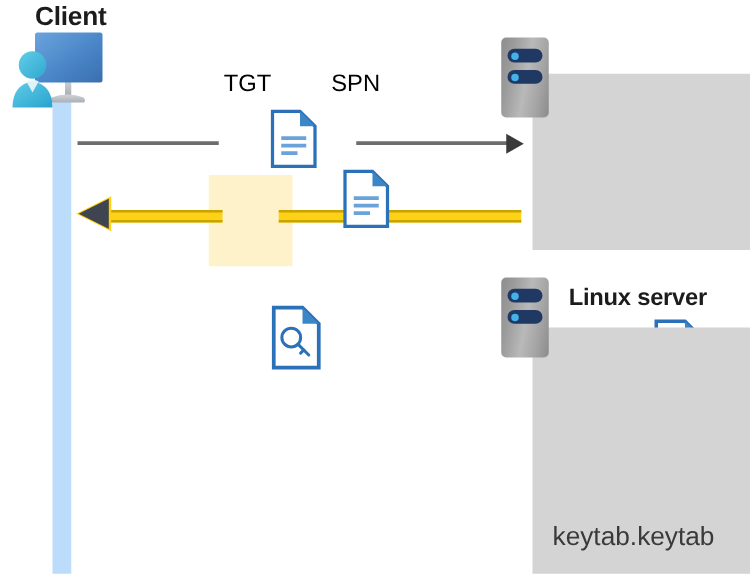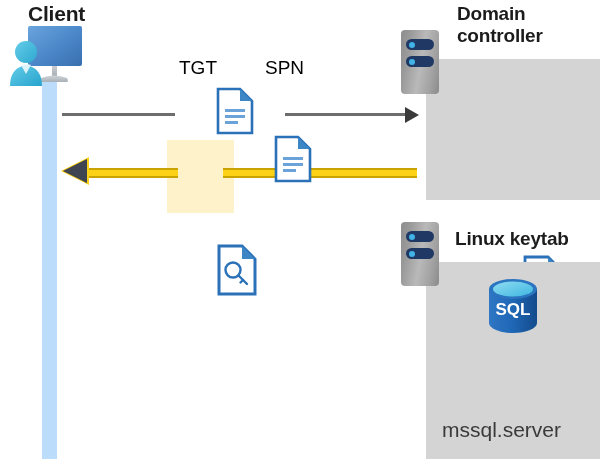--- a/index.html
+++ b/index.html
@@ -210,64 +210,43 @@
       <path d="M2 2 H25 L38 15 V50 H2 Z" fill="#ffffff" stroke="#2b71b8" stroke-width="3"></path>
       <path d="M25 2 L38 15 H25 Z" fill="#3d86c6"></path>
       <g fill="none" stroke="#2b71b8" stroke-width="2.4">
         <circle cx="16" cy="26" r="7.5"></circle>
         <path d="M21.5 31.5 L30 40" stroke-linecap="round"></path>
         <path d="M26 36 L23.5 38.5" stroke-linecap="round"></path>
       </g>
     </svg>
   </div>
 
-  <div class="abs title" id="dc-title">Domain
-controller</div>
 
   <div class="abs panel" id="dc-panel"></div>
 
   <div class="abs server" id="dc-server">
     <div class="bay"></div>
     <div class="bay"></div>
   </div>
 
   <div class="abs doc" id="cert-doc">
     <svg width="40" height="52" viewBox="0 0 40 52">
       <path d="M2 2 H25 L38 15 V50 H2 Z" fill="#ffffff" stroke="#2b71b8" stroke-width="2.8"></path>
       <path d="M25 2 L38 15 H25 Z" fill="#3d86c6"></path>
       <path d="M13 30 L11 44 L17 40 L23 44 L21 30 Z" fill="#c0392b"></path>
       <circle cx="17" cy="27" r="9" fill="#d94f2b"></circle>
       <circle cx="17" cy="27" r="7" fill="#f5c518"></circle>
     </svg>
   </div>
 
-  <div class="abs title" id="linux-title">Linux keytab</div>
+  <div class="abs title" id="linux-title">Linux server</div>
 
   <div class="abs panel" id="linux-panel"></div>
 
   <div class="abs server" id="linux-server">
     <div class="bay"></div>
     <div class="bay"></div>
   </div>
 
-  <div class="abs" id="sql-icon">
-    <svg width="62" height="58" viewBox="0 0 62 58">
-      <defs>
-        <linearGradient id="cylGrad" x1="0" y1="0" x2="1" y2="0">
-          <stop offset="0%" stop-color="#2f76c4"></stop>
-          <stop offset="45%" stop-color="#2069b8"></stop>
-          <stop offset="100%" stop-color="#134a8c"></stop>
-        </linearGradient>
-        <linearGradient id="topGrad" x1="0" y1="0" x2="1" y2="1">
-          <stop offset="0%" stop-color="#8fdcf2"></stop>
-          <stop offset="100%" stop-color="#3fb6e0"></stop>
-        </linearGradient>
-      </defs>
-      <path d="M7 12 H55 V46 a24 10 0 0 1 -48 0 Z" fill="url(#cylGrad)"></path>
-      <ellipse cx="31" cy="12" rx="24" ry="10" fill="#2a74c0"></ellipse>
-      <ellipse cx="31" cy="12" rx="20" ry="7.5" fill="url(#topGrad)"></ellipse>
-      <text x="31" y="38" text-anchor="middle" font-family="Liberation Sans, sans-serif" font-size="17" font-weight="bold" fill="#ffffff">SQL</text>
-    </svg>
-  </div>
-
-  <div class="abs doc-label" id="keytab-label">mssql.server</div>
+
+  <div class="abs doc-label" id="keytab-label">keytab.keytab</div>
 
 </div>
 
 </body></html>

